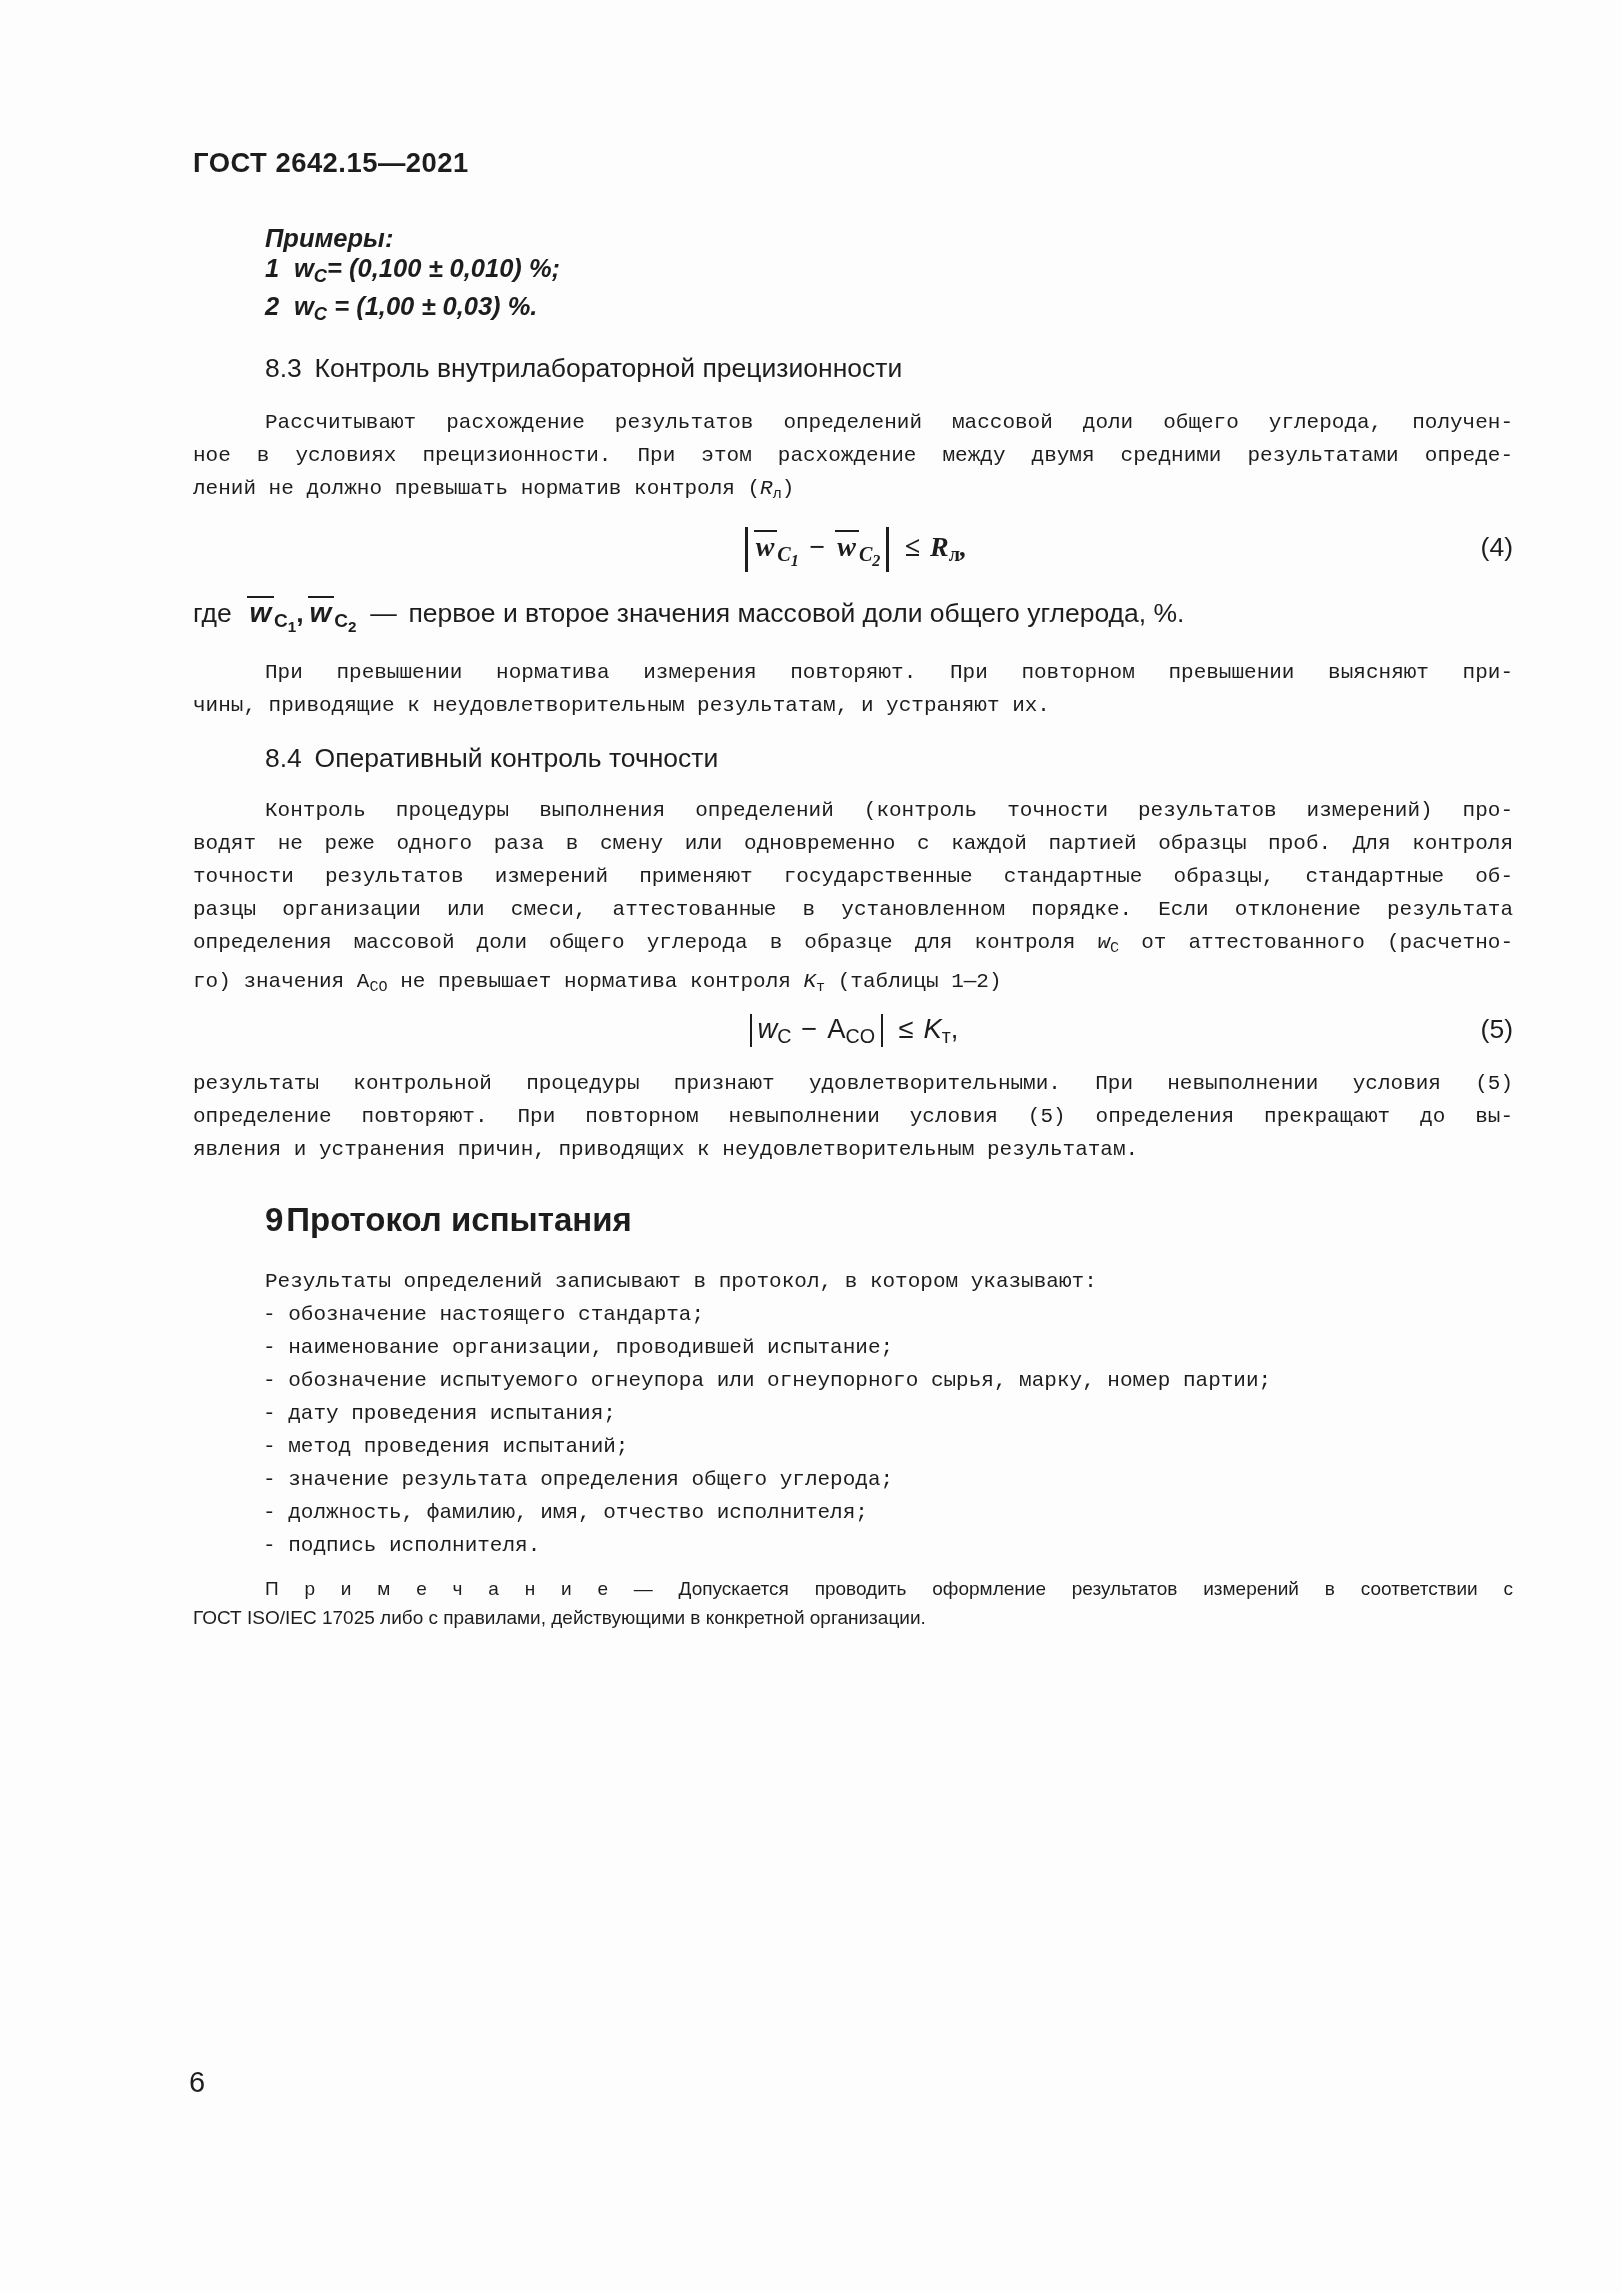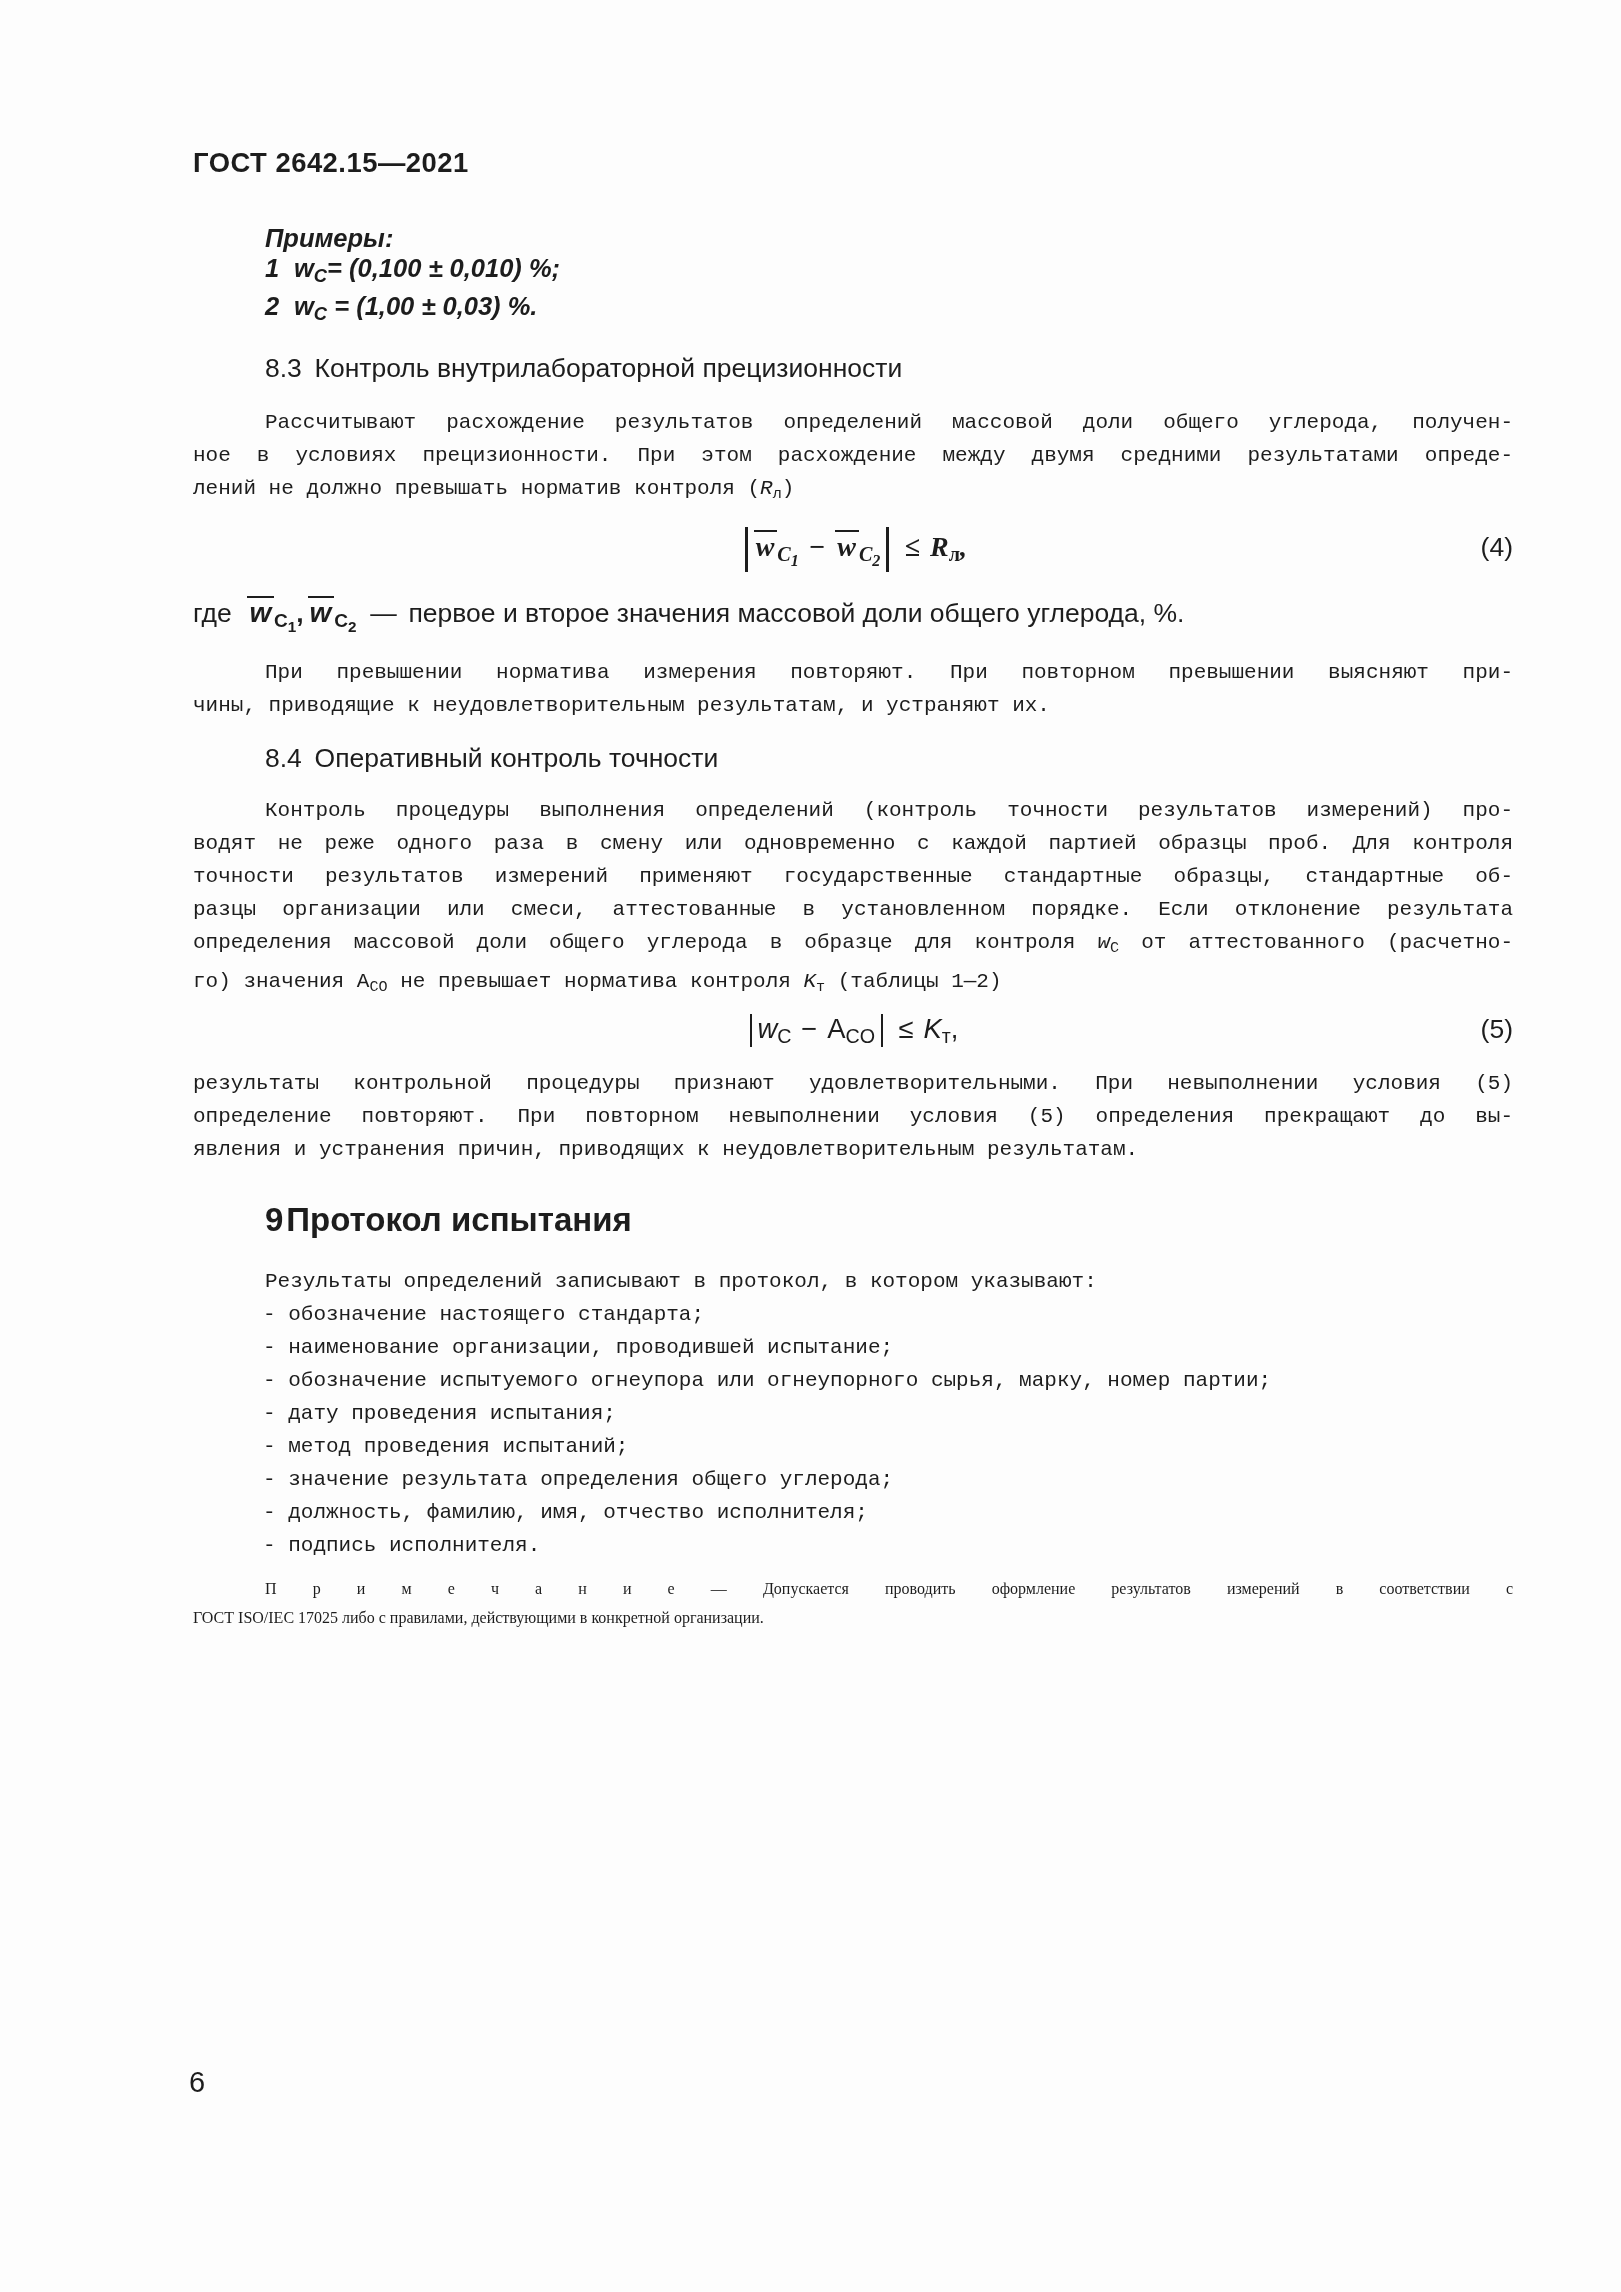--- a/index.html
+++ b/index.html
@@ -29,21 +29,21 @@
   
   .para{font-size:21px;line-height:33px;font-family:Liberation Mono, monospace;}
   .line{text-align:justify;text-align-last:justify;}
   .line.last{text-align:left;text-align-last:left;}
   .line.indent{text-indent:72px;}
 
   
   .list-item{padding-left:70px;text-align:left;}
 
   
-  .note{font-size:16px;line-height:29px;font-family:Liberation Serif, serif;}
+  .note{font-size:19px;line-height:29px;}
 
   
   .it{font-style:italic;}
   .bold{font-weight:bold;}
   .sb{font-size:0.72em;vertical-align:-0.25em;letter-spacing:0;}
   .sb .sb2{font-size:0.8em;vertical-align:-0.3em;}
   .ovw{display:inline-block;border-top:2.9px solid #1d1d1d;padding:0 2.9px 0 2px;
        line-height:1.05;font-weight:bold;font-style:italic;}
   .vbar{display:inline-block;width:2.9px;height:45px;background:#1d1d1d;
         vertical-align:middle;margin:0 5.9px;}

